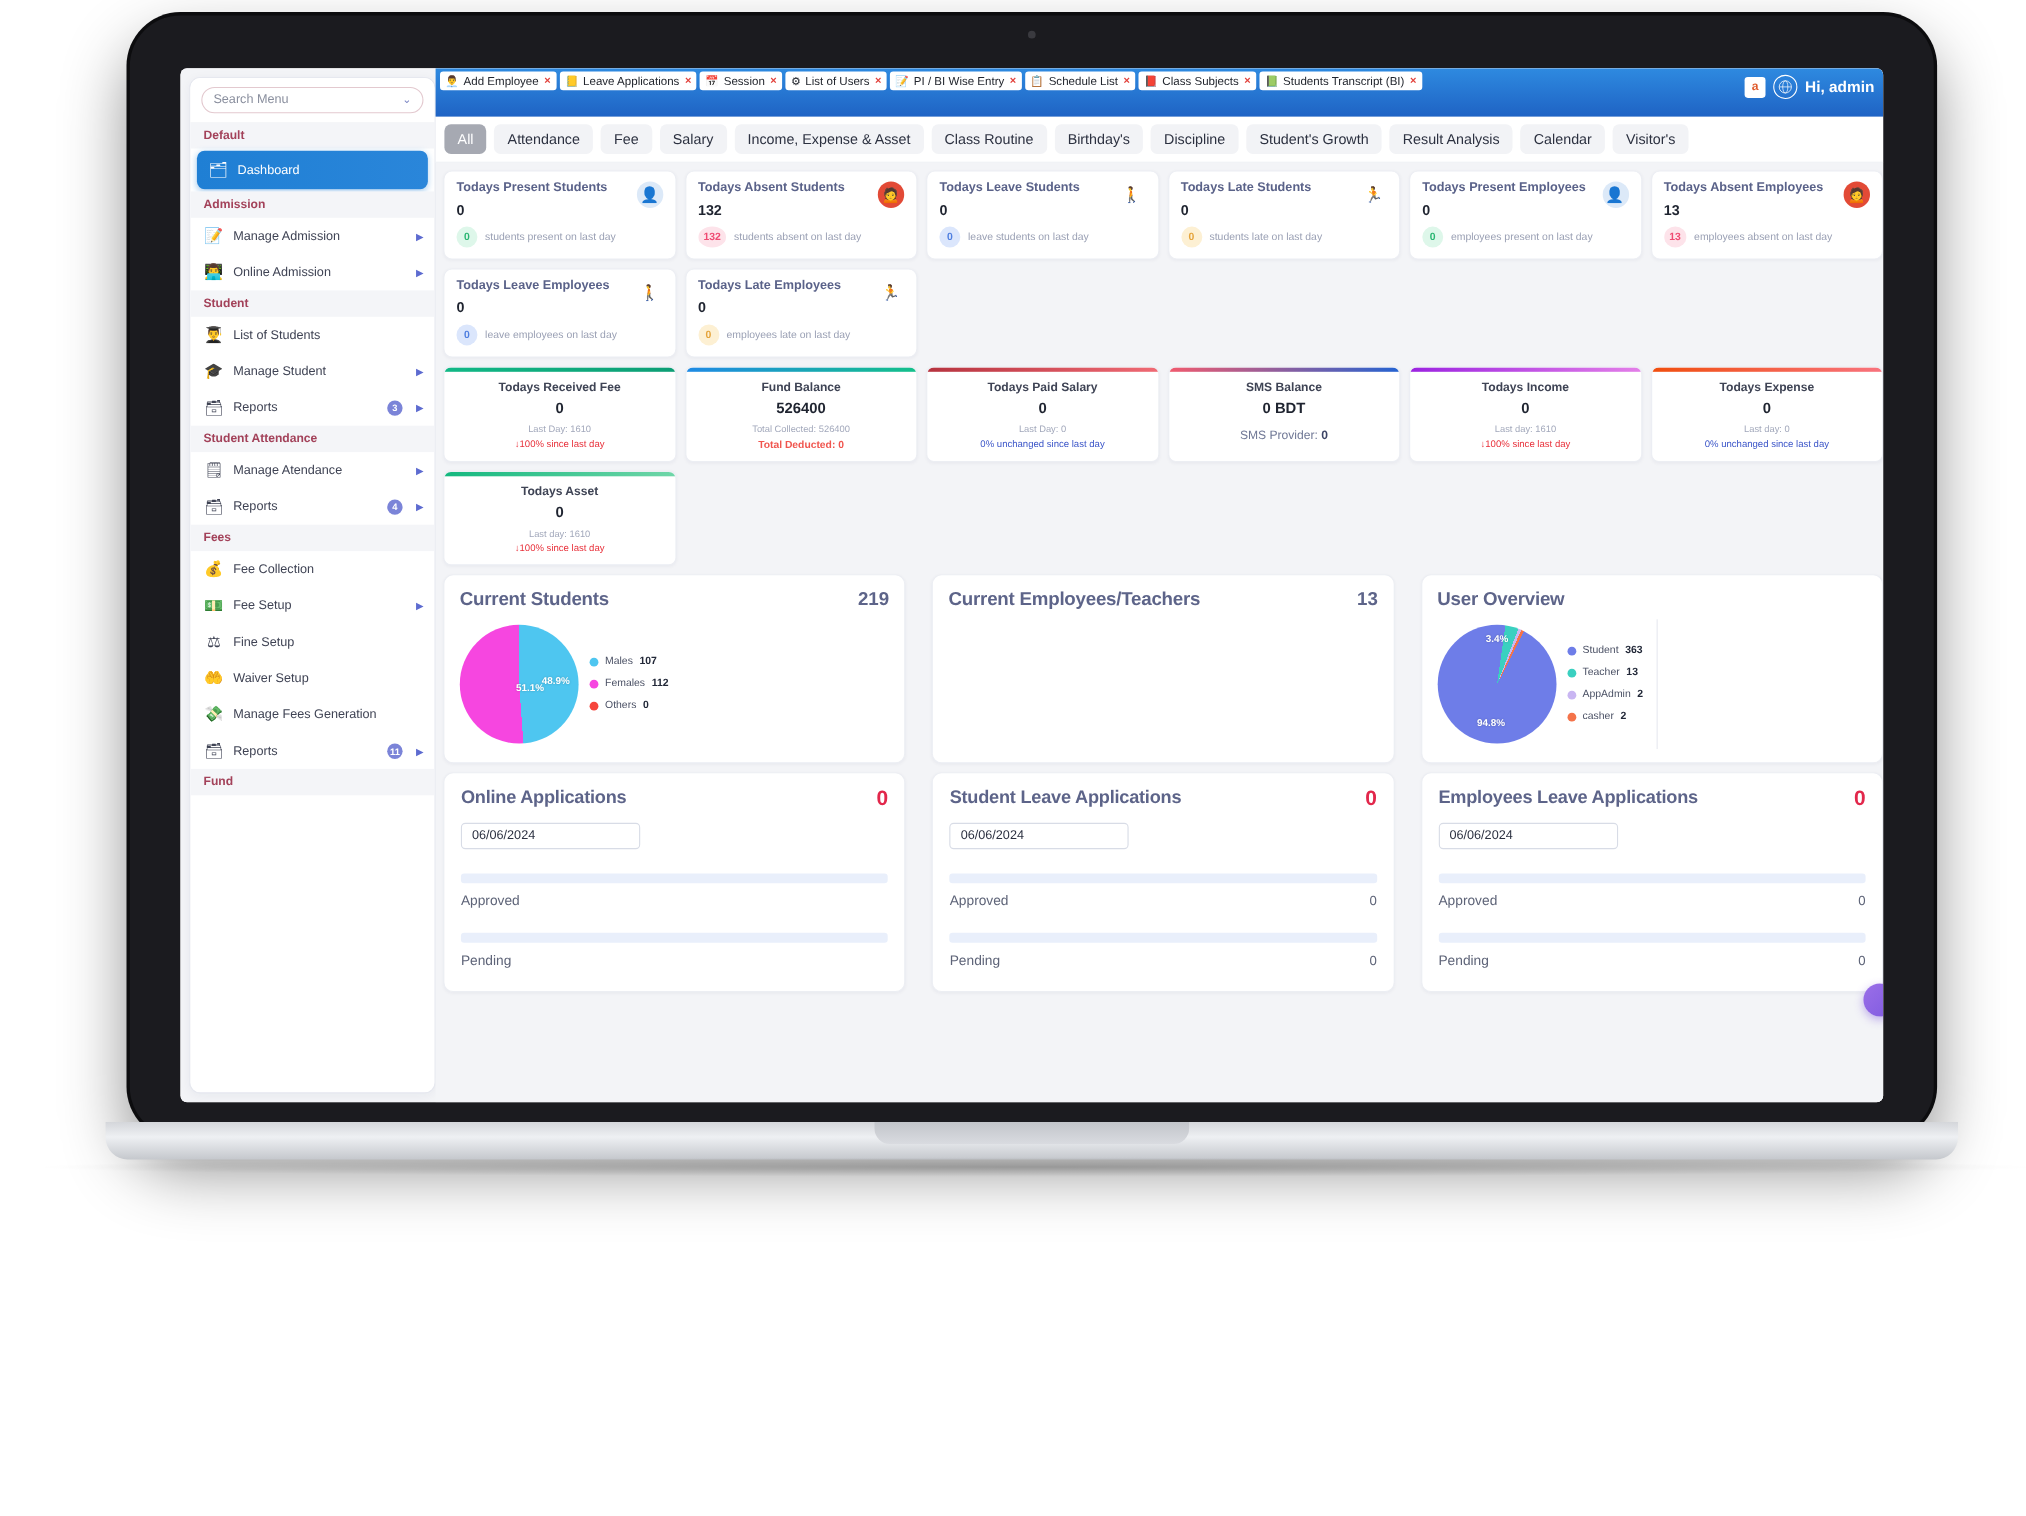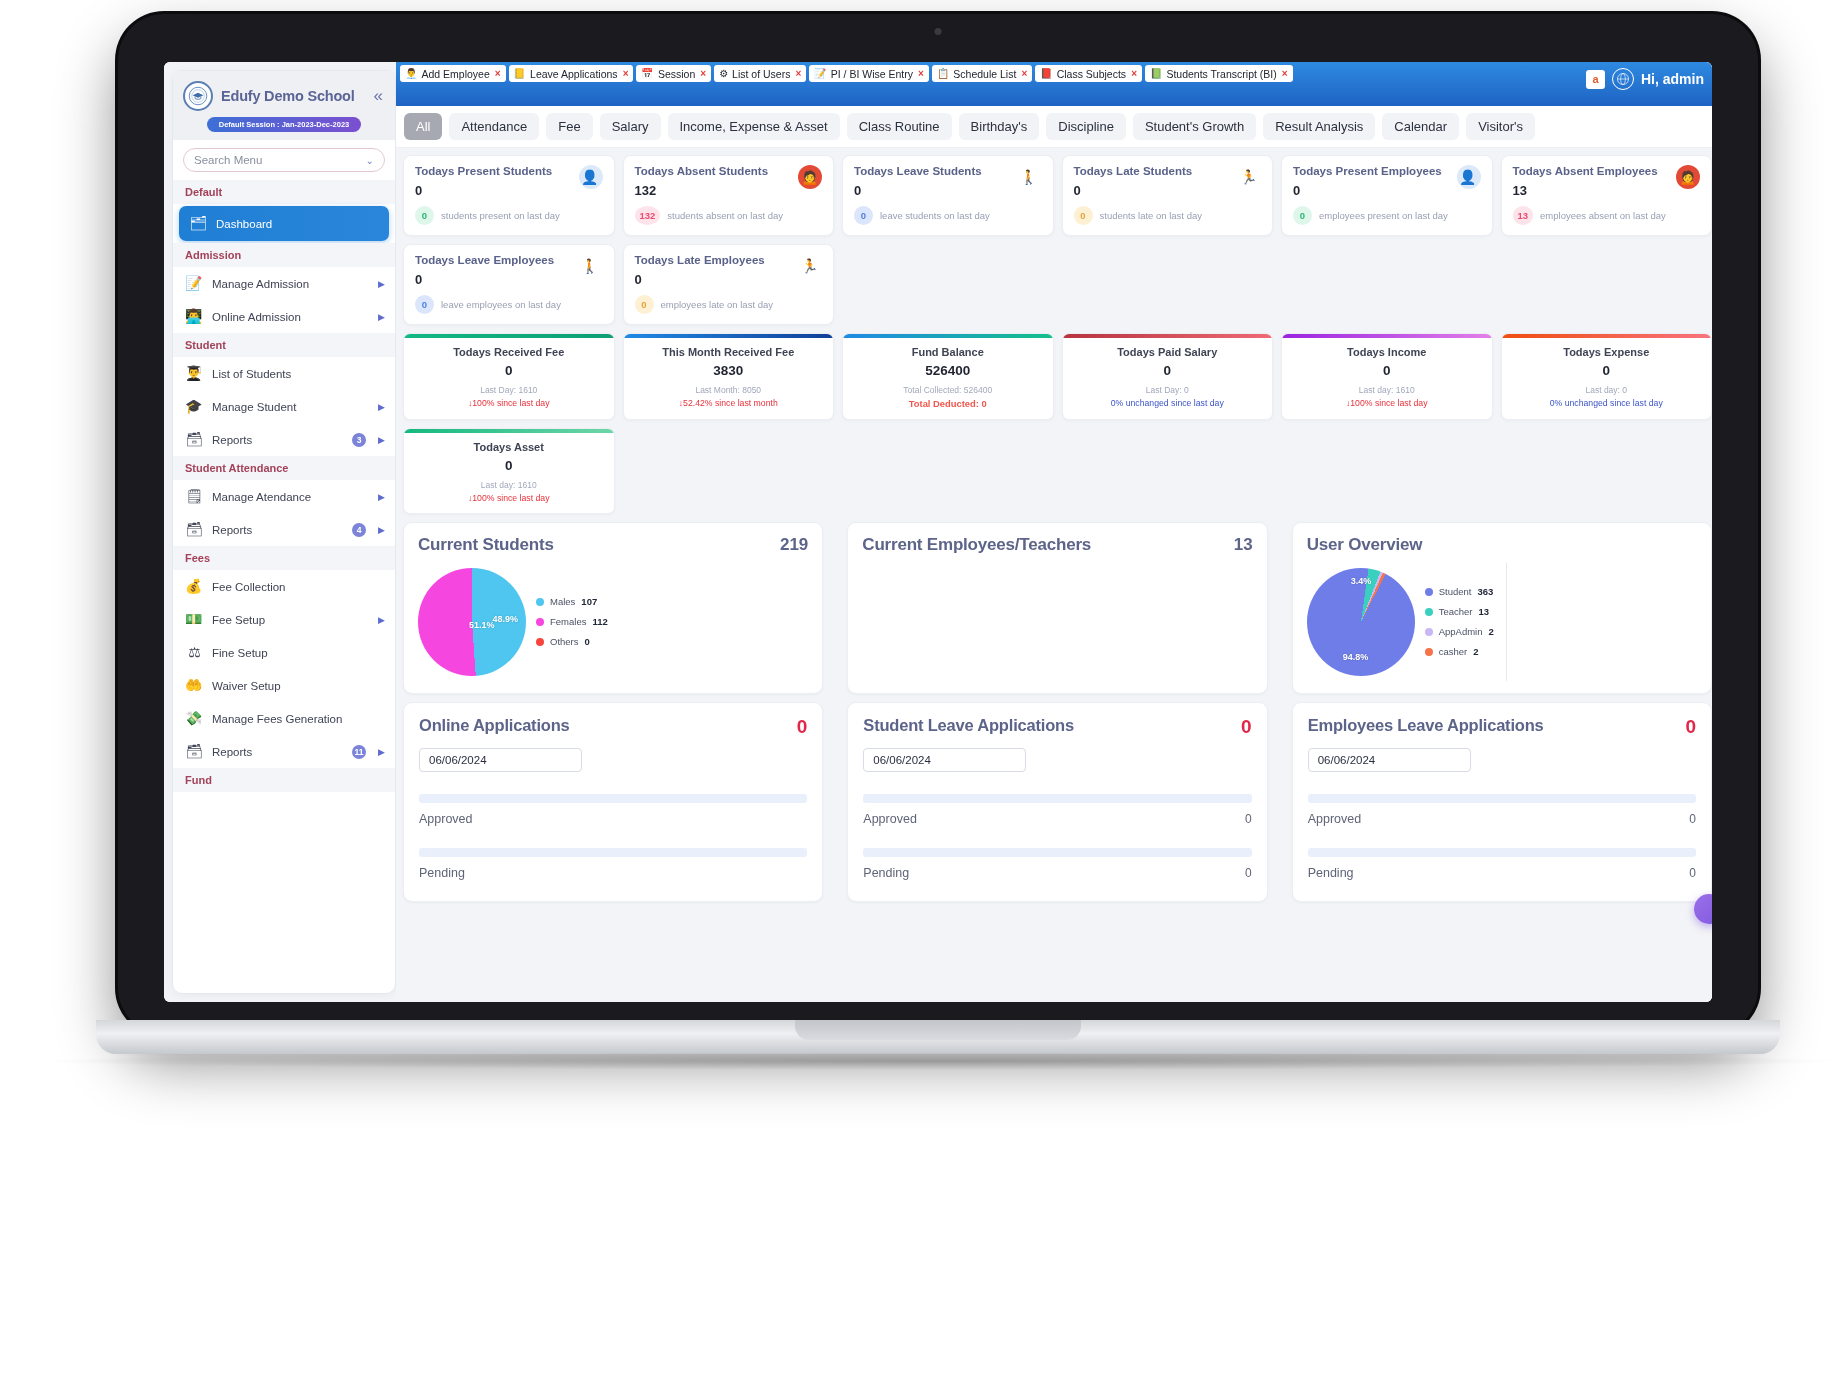--- a/index.html
+++ b/index.html
@@ -262,35 +262,20 @@
 <div id="laptop-frame">
   <div id="laptop-bezel"></div>
   <div id="laptop-base"></div>
   <div id="laptop-notch"></div>
   <div id="laptop-shadow"></div>
 
   <div id="screen">
     <div id="app">
 
       <aside id="sidebar">
-        <div class="brand-box">
-          <div class="brand-row">
-            <div class="brand-logo">
-              <svg width="20" height="20" viewBox="0 0 24 24" aria-hidden="true">
-                <circle cx="12" cy="12" r="10.5" fill="none" stroke="#4d79b5" stroke-width="1"></circle>
-                <circle cx="12" cy="12" r="7.5" fill="none" stroke="#8fb0d8" stroke-width=".7"></circle>
-                <path d="M5.5 11.2 L12 8.2 L18.5 11.2 L12 14.2 Z" fill="#3f6ea8"></path>
-                <path d="M8.5 12.6 v2.4 c0 1.2 7 1.2 7 0 v-2.4" fill="none" stroke="#3f6ea8" stroke-width="1"></path>
-              </svg>
-            </div>
-            <div class="brand-name">Edufy Demo School</div>
-            <div class="collapse-btn">«</div>
-          </div>
-          <div class="session-pill">Default Session : Jan-2023-Dec-2023</div>
-        </div>
 
         <div class="search-wrap">
           <div class="search-box">
             <span>Search Menu</span>
             <span class="search-caret">⌄</span>
           </div>
         </div>
 
         <div class="menu-scroll" id="menu-scroll">
             <div class="menu-group-title">Default</div>
@@ -519,39 +504,38 @@
             </div>
           <div class="grid4" id="fin-grid">
               <div class="fin">
                 <div class="fin-bar" style="background:linear-gradient(90deg,#12b886,#0d9e75)"></div>
                 <div class="fin-title">Todays Received Fee</div>
                 <div class="fin-value">0</div>
                 <div class="fin-sub">Last Day: 1610</div>
                 <div class="fin-delta delta-down">↓100% since last day</div>
               </div>
               <div class="fin">
-                <div class="fin-bar" style="background:linear-gradient(90deg,#1f8ae5,#123f98)"></div>
-                <div class="fin-title">This Month Received Fee</div>
-                <div class="fin-value">3830</div>
-                <div class="fin-sub">Last Month: 8050</div>
-                <div class="fin-delta delta-down">↓52.42% since last month</div>
-              </div>
-              <div class="fin">
                 <div class="fin-bar" style="background:linear-gradient(90deg,#1f8ae5,#14c08a)"></div>
                 <div class="fin-title">Fund Balance</div>
                 <div class="fin-value">526400</div>
                 <div class="fin-sub">Total Collected: 526400</div>
                 <div class="fin-delta delta-redtext">Total Deducted: 0</div>
               </div>
               <div class="fin">
                 <div class="fin-bar" style="background:linear-gradient(90deg,#b6333f,#ef6a74)"></div>
                 <div class="fin-title">Todays Paid Salary</div>
                 <div class="fin-value">0</div>
                 <div class="fin-sub">Last Day: 0</div>
                 <div class="fin-delta delta-flat">0% unchanged since last day</div>
+              </div>
+              <div class="fin">
+                <div class="fin-bar" style="background:linear-gradient(90deg,#f05a6e,#2563d1)"></div>
+                <div class="fin-title">SMS Balance</div>
+                <div class="fin-value">0 BDT</div>
+                <div class="fin-sms-provider"><span>SMS Provider:</span> <b>0</b></div>
               </div>
               <div class="fin">
                 <div class="fin-bar" style="background:linear-gradient(90deg,#9b23e0,#e37fe8)"></div>
                 <div class="fin-title">Todays Income</div>
                 <div class="fin-value">0</div>
                 <div class="fin-sub">Last day: 1610</div>
                 <div class="fin-delta delta-down">↓100% since last day</div>
               </div>
               <div class="fin">
                 <div class="fin-bar" style="background:linear-gradient(90deg,#f04e0f,#f8737e)"></div>

